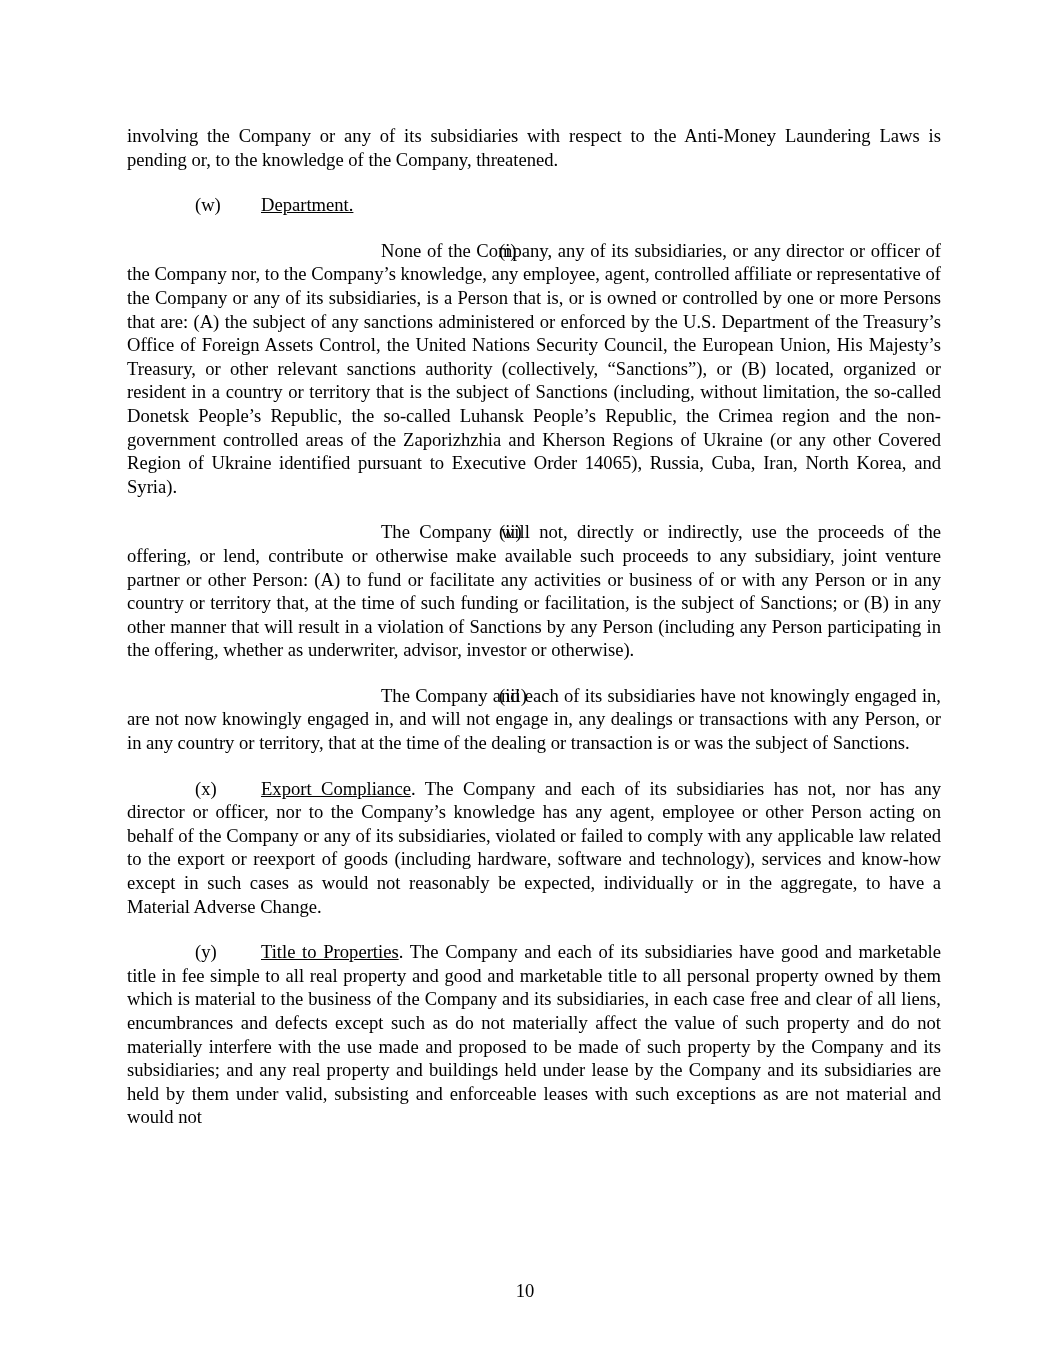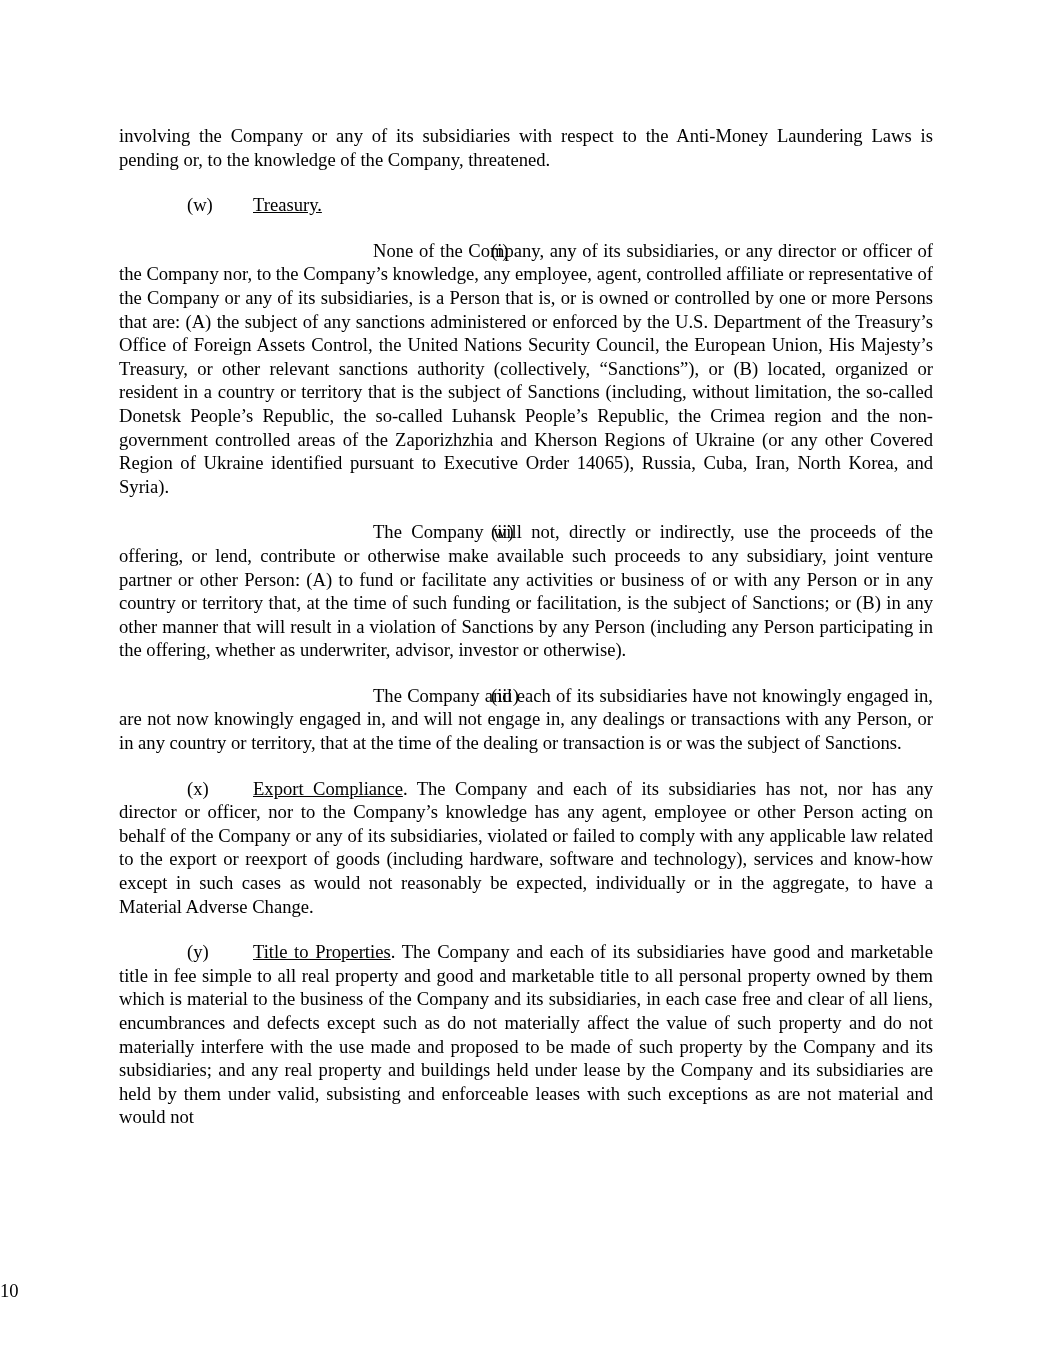--- a/index.html
+++ b/index.html
@@ -9,20 +9,21 @@
   }
   .page {
     position: relative;
     width: 1034px;
     height: 1365px;
     background: #ffffff;
     font-family: "Liberation Serif", serif;
     color: #000000;
     box-sizing: border-box;
     overflow: hidden;
+    margin-left: 8px;
   }
   .body-area {
     position: absolute;
     left: 119px;
     top: 124px;
     width: 814px;
   }
   p {
     margin: 0 0 22px 0;
     font-size: 18.6px;
@@ -57,34 +58,35 @@
     width: 68px;
   }
   b {
     font-weight: normal;
   }
   .page-number {
     position: absolute;
     left: 0;
     right: 0;
     top: 1280px;
+    text-align: center;
     font-size: 18.6px;
     font-family: "Liberation Serif", serif;
   }
 </style>
 </head>
 <body>
 
 <div class="page">
 
   <div class="body-area">
 
     <p class="lead">involving the Company or any of its subsidiaries with respect to the Anti-Money Laundering Laws is pending or, to the knowledge of the Company, threatened.</p>
 
-    <p class="lettered indent-letter"><span class="lbl">(w)</span><span class="ttl">Treasury.</span></p>
+    <p class="lettered indent-letter"><span class="lbl">(w)</span><span class="ttl">Department.</span></p>
 
     <p class="roman indent-roman"><span class="lbl">(i)</span><span>None of the Company, any of its subsidiaries, or any director or officer of the Company nor, to the Company’s knowledge, any employee, agent, controlled affiliate or representative of the Company or any of its subsidiaries, is a Person that is, or is owned or controlled by one or more Persons that are: (A) the subject of any sanctions administered or enforced by the U.S. Department of the Treasury’s Office of Foreign Assets Control, the United Nations Security Council, the European Union, His Majesty’s Treasury, or other relevant sanctions authority (collectively, “</span><b>Sanctions</b><span>”), or (B) located, organized or resident in a country or territory that is the subject of Sanctions (including, without limitation, the so-called Donetsk People’s Republic, the so-called Luhansk People’s Republic, the Crimea region and the non-government controlled areas of the Zaporizhzhia and Kherson Regions of Ukraine (or any other Covered Region of Ukraine identified pursuant to Executive Order 14065), Russia, Cuba, Iran, North Korea, and Syria).</span></p>
 
     <p class="roman indent-roman"><span class="lbl">(ii)</span><span>The Company will not, directly or indirectly, use the proceeds of the offering, or lend, contribute or otherwise make available such proceeds to any subsidiary, joint venture partner or other Person: (A) to fund or facilitate any activities or business of or with any Person or in any country or territory that, at the time of such funding or facilitation, is the subject of Sanctions; or (B) in any other manner that will result in a violation of Sanctions by any Person (including any Person participating in the offering, whether as underwriter, advisor, investor or otherwise).</span></p>
 
     <p class="roman indent-roman"><span class="lbl">(iii)</span><span>The Company and each of its subsidiaries have not knowingly engaged in, are not now knowingly engaged in, and will not engage in, any dealings or transactions with any Person, or in any country or territory, that at the time of the dealing or transaction is or was the subject of Sanctions.</span></p>
 
     <p class="lettered indent-letter"><span class="lbl">(x)</span><span class="ttl">Export Compliance</span><span>. The Company and each of its subsidiaries has not, nor has any director or officer, nor to the Company’s knowledge has any agent, employee or other Person acting on behalf of the Company or any of its subsidiaries, violated or failed to comply with any applicable law related to the export or reexport of goods (including hardware, software and technology), services and know-how except in such cases as would not reasonably be expected, individually or in the aggregate, to have a Material Adverse Change.</span></p>
 
     <p class="lettered indent-letter"><span class="lbl">(y)</span><span class="ttl">Title to Properties</span><span>.  The Company and each of its subsidiaries have good and marketable title in fee simple to all real property and good and marketable title to all personal property owned by them which is material to the business of the Company and its subsidiaries, in each case free and clear of all liens, encumbrances and defects except such as do not materially affect the value of such property and do not materially interfere with the use made and proposed to be made of such property by the Company and its subsidiaries; and any real property and buildings held under lease by the Company and its subsidiaries are held by them under valid, subsisting and enforceable leases with such exceptions as are not material and would not</span></p>

